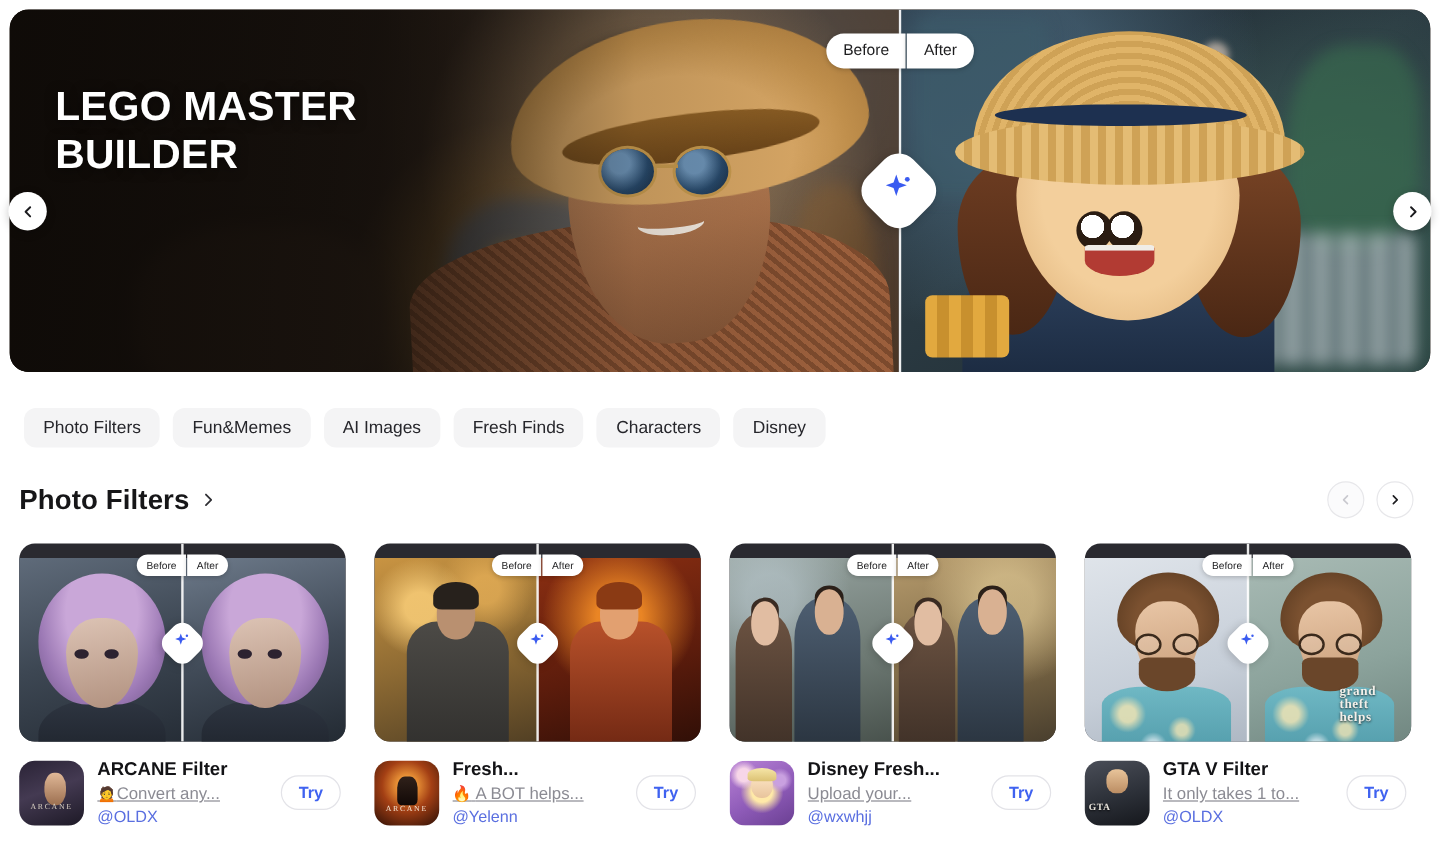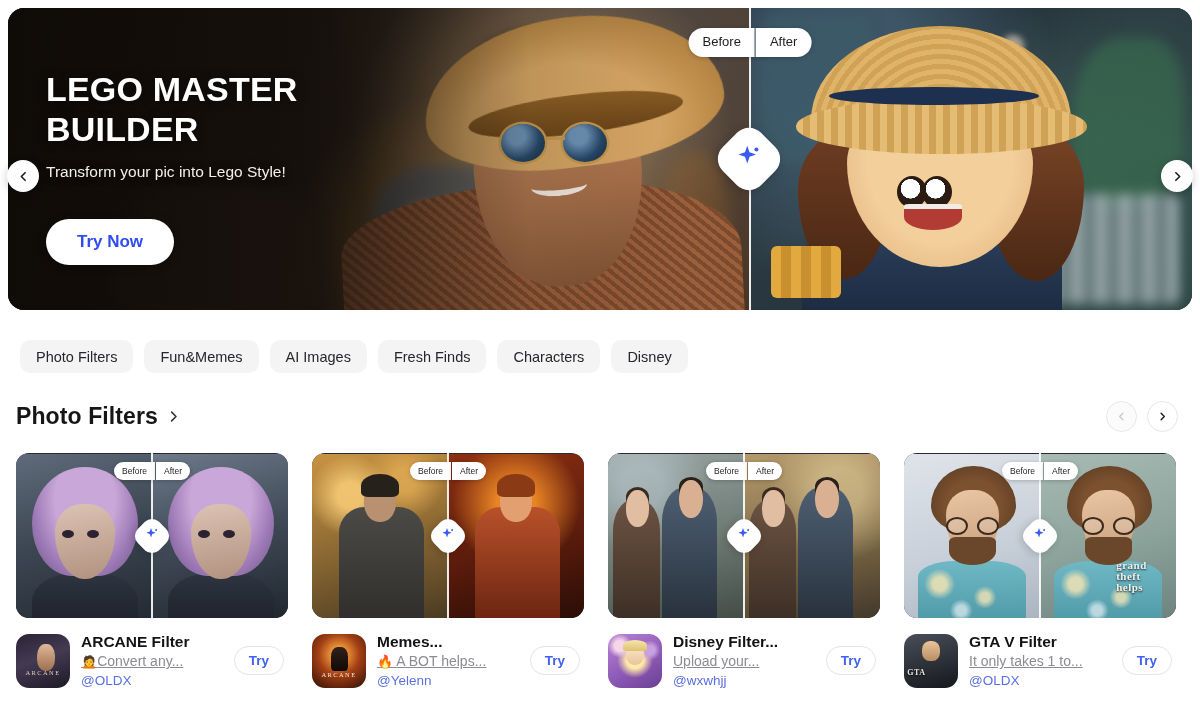--- a/index.html
+++ b/index.html
@@ -367,21 +367,21 @@
     width: 272px;
   }
   .card-thumb {
     position: relative;
     width: 272px;
     height: 165px;
     border-radius: 13px;
     overflow: hidden;
     background: #2a2a30;
   }
-  .thumb-half { position:absolute; top:1px; height:100%; width:50%; overflow:hidden; }
+  .thumb-half { position:absolute; top:12px; height:100%; width:50%; overflow:hidden; }
   .thumb-half.l { left: 0; }
   .thumb-half.r { left: 50%; }
   .thumb-div {
     position: absolute; left: 50%; top: 0; bottom: 0;
     width: 2px; background: rgba(255,255,255,0.9); z-index: 3;
     transform: translateX(-1px);
   }
 
   .card .ba-group { top: 9px; left: 50%; transform: translateX(-50%); }
   .card .ba-pill { font-size: 8.5px; padding: 3px 8px; font-weight: 500; }
@@ -666,22 +666,20 @@
         <span class="spark-inner">
           <svg viewBox="0 0 32 32" width="28" height="28" aria-hidden="true">
             <path d="M14 3 L16.6 10.6 L24 13.2 L16.6 15.8 L14 23.4 L11.4 15.8 L4 13.2 L11.4 10.6 Z" fill="#3a5bf0"></path>
             <circle cx="24.5" cy="7.5" r="2.3" fill="#3a5bf0"></circle>
           </svg>
         </span>
       </div>
 
       <div class="hero-content">
         <div class="hero-title">LEGO MASTER BUILDER</div>
-        <div class="hero-sub">Transform your pic into Lego Style!</div>
-        <button class="try-now">Try Now</button>
       </div>
     </div>
 
     <button class="hero-nav left">
       <svg viewBox="0 0 24 24" fill="none" stroke="#1d1d20" stroke-width="3" stroke-linecap="round" stroke-linejoin="round">
           <polyline points="15,5 8,12 15,19"></polyline>
         </svg>
     </button>
     <button class="hero-nav right">
       <svg viewBox="0 0 24 24" fill="none" stroke="#1d1d20" stroke-width="3" stroke-linecap="round" stroke-linejoin="round">
@@ -787,21 +785,21 @@
             <svg viewBox="0 0 32 32" width="16" height="16">
                 <path d="M14 4 L16.4 11 L23.4 13.4 L16.4 15.8 L14 22.8 L11.6 15.8 L4.6 13.4 L11.6 11 Z" fill="#3a5bf0"></path>
                 <circle cx="24.2" cy="8" r="2" fill="#3a5bf0"></circle>
               </svg>
           </span>
         </div>
       </div>
       <div class="card-meta">
         <div class="app-icon ic-arcane2"></div>
         <div class="meta-text">
-          <div class="meta-title">Memes...</div>
+          <div class="meta-title">Fresh...</div>
           <div class="meta-desc"><span class="emo">🔥</span> <span>A BOT helps...</span></div>
           <div class="meta-user">@Yelenn</div>
         </div>
         <button class="try-btn">Try</button>
       </div>
     </div>
 
     <div class="card">
       <div class="card-thumb">
         <div class="thumb-half l c3l">
@@ -830,21 +828,21 @@
             <svg viewBox="0 0 32 32" width="16" height="16">
                 <path d="M14 4 L16.4 11 L23.4 13.4 L16.4 15.8 L14 22.8 L11.6 15.8 L4.6 13.4 L11.6 11 Z" fill="#3a5bf0"></path>
                 <circle cx="24.2" cy="8" r="2" fill="#3a5bf0"></circle>
               </svg>
           </span>
         </div>
       </div>
       <div class="card-meta">
         <div class="app-icon ic-disney"></div>
         <div class="meta-text">
-          <div class="meta-title">Disney Filter...</div>
+          <div class="meta-title">Disney Fresh...</div>
           <div class="meta-desc"><span>Upload your...</span></div>
           <div class="meta-user">@wxwhjj</div>
         </div>
         <button class="try-btn">Try</button>
       </div>
     </div>
 
     <div class="card">
       <div class="card-thumb">
         <div class="thumb-half l c4l">

